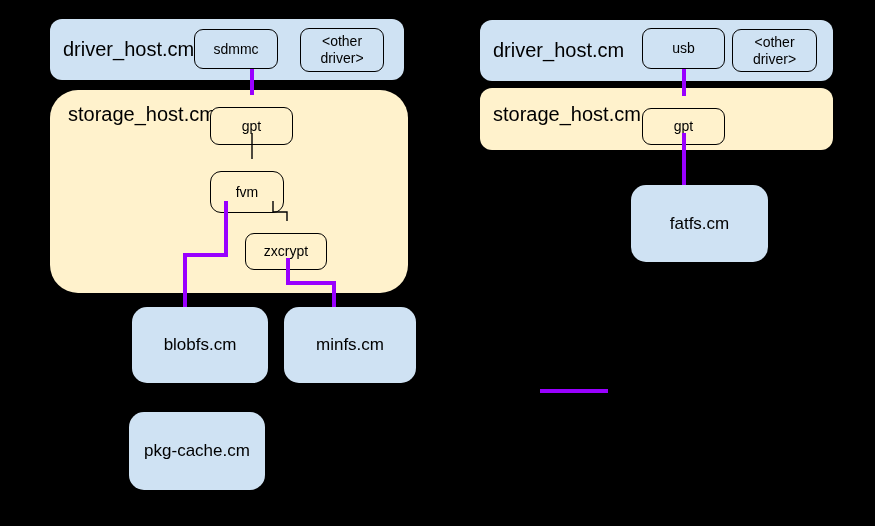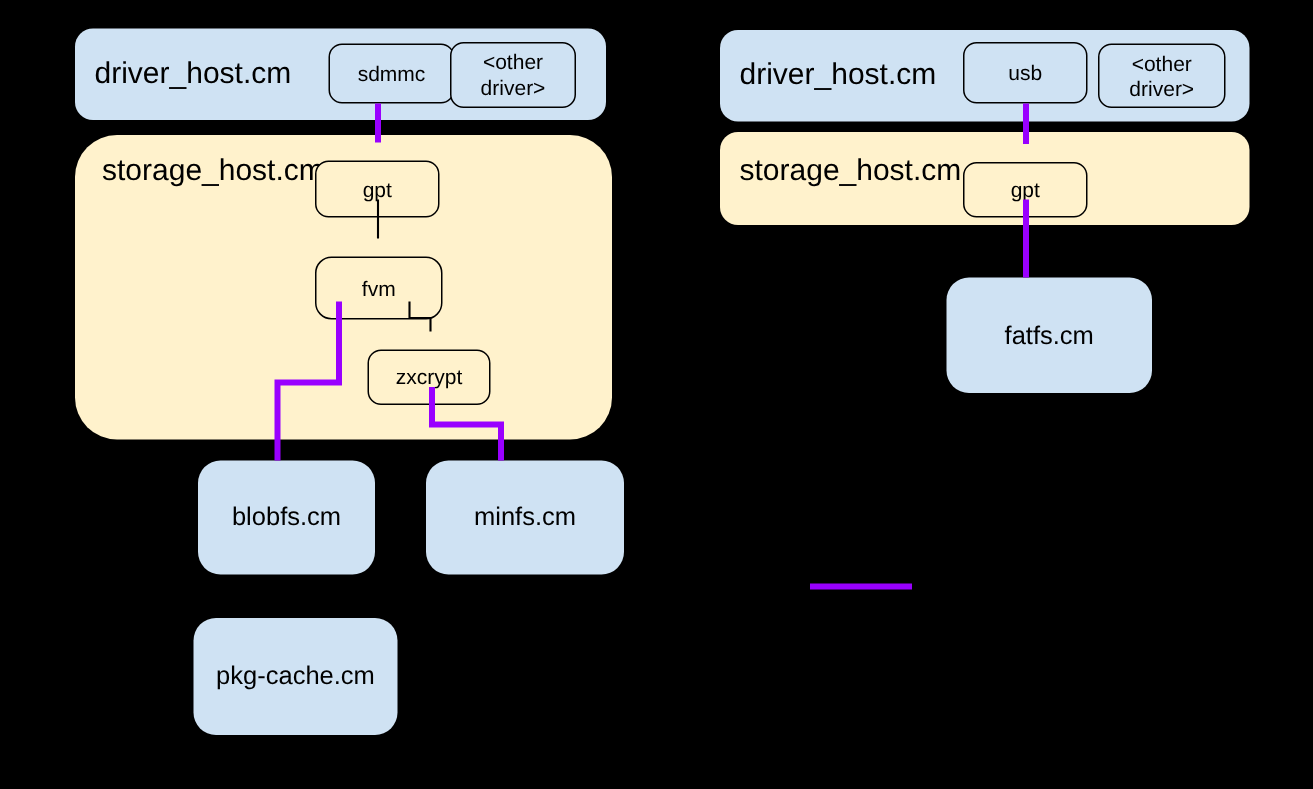--- a/index.html
+++ b/index.html
@@ -70,42 +70,42 @@
   .edge-purple { stroke-width: 4; }
   .edge-black  { stroke-width: 1.4; }
 </style>
 </head>
 <body>
 
 <div class="canvas">
 
   <div class="host host-blue" style="left:50px; top:19px; width:354px; height:61px;">
     <div class="host-label" style="left:13px; top:0; height:61px;">driver_host.cm</div>
-    <div class="node node-blue" style="left:169px; top:10px; width:84px; height:40px;">
+    <div class="node node-blue" style="left:144px; top:10px; width:84px; height:40px;">
       <span>sdmmc</span>
     </div>
     <div class="node node-blue" style="left:250px; top:9px; width:84px; height:44px;">
       <span class="wrap-narrow">&lt;other driver&gt;</span>
     </div>
   </div>
 
   <div class="host host-yellow big-radius" style="left:50px; top:90px; width:358px; height:203px;">
     <div class="host-label" style="left:18px; top:5px; height:38px;">storage_host.cm</div>
     <div class="node node-yellow" style="left:160px; top:5px; width:83px; height:38px;">
       <span>gpt</span>
     </div>
-    <div class="node node-yellow" style="left:160px; top:69px; width:85px; height:42px; border-radius:11px;">
+    <div class="node node-yellow" style="left:160px; top:69px; width:74px; height:42px; border-radius:11px;">
       <span>fvm</span>
     </div>
     <div class="node node-yellow" style="left:195px; top:131px; width:82px; height:37px;">
       <span>zxcrypt</span>
     </div>
   </div>
 
-  <div class="leaf" style="left:116px; top:307px; width:118px; height:76px;">
+  <div class="leaf" style="left:116px; top:307px; width:136px; height:76px;">
     <span>blobfs.cm</span>
   </div>
   <div class="leaf" style="left:268px; top:307px; width:132px; height:76px;">
     <span>minfs.cm</span>
   </div>
   <div class="leaf" style="left:113px; top:412px; width:136px; height:78px;">
     <span>pkg-cache.cm</span>
   </div>
 
   <div class="host host-blue" style="left:480px; top:20px; width:353px; height:61px;">

